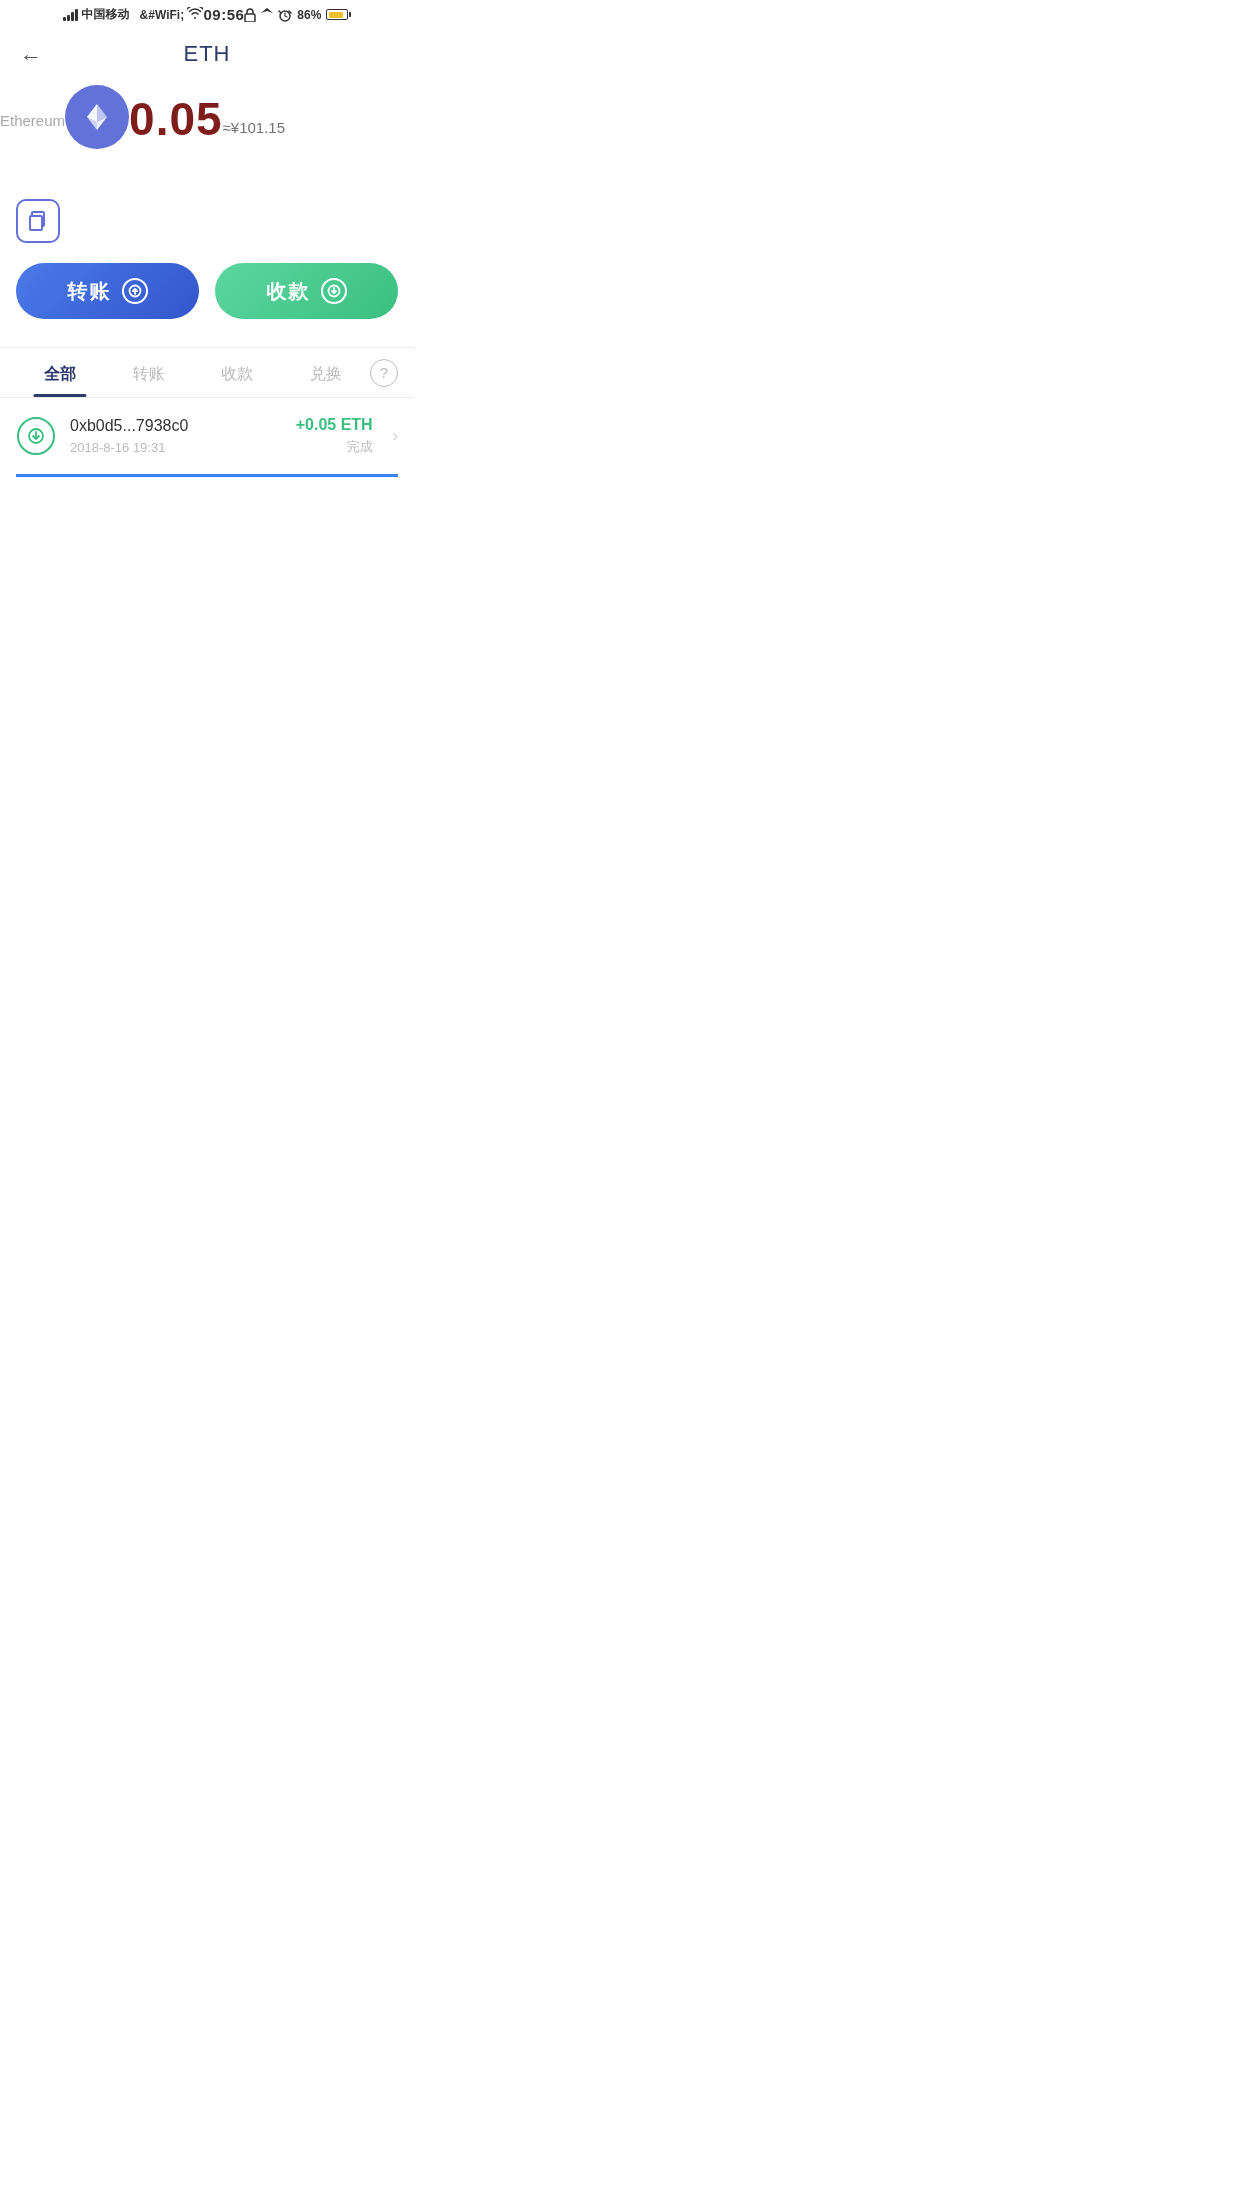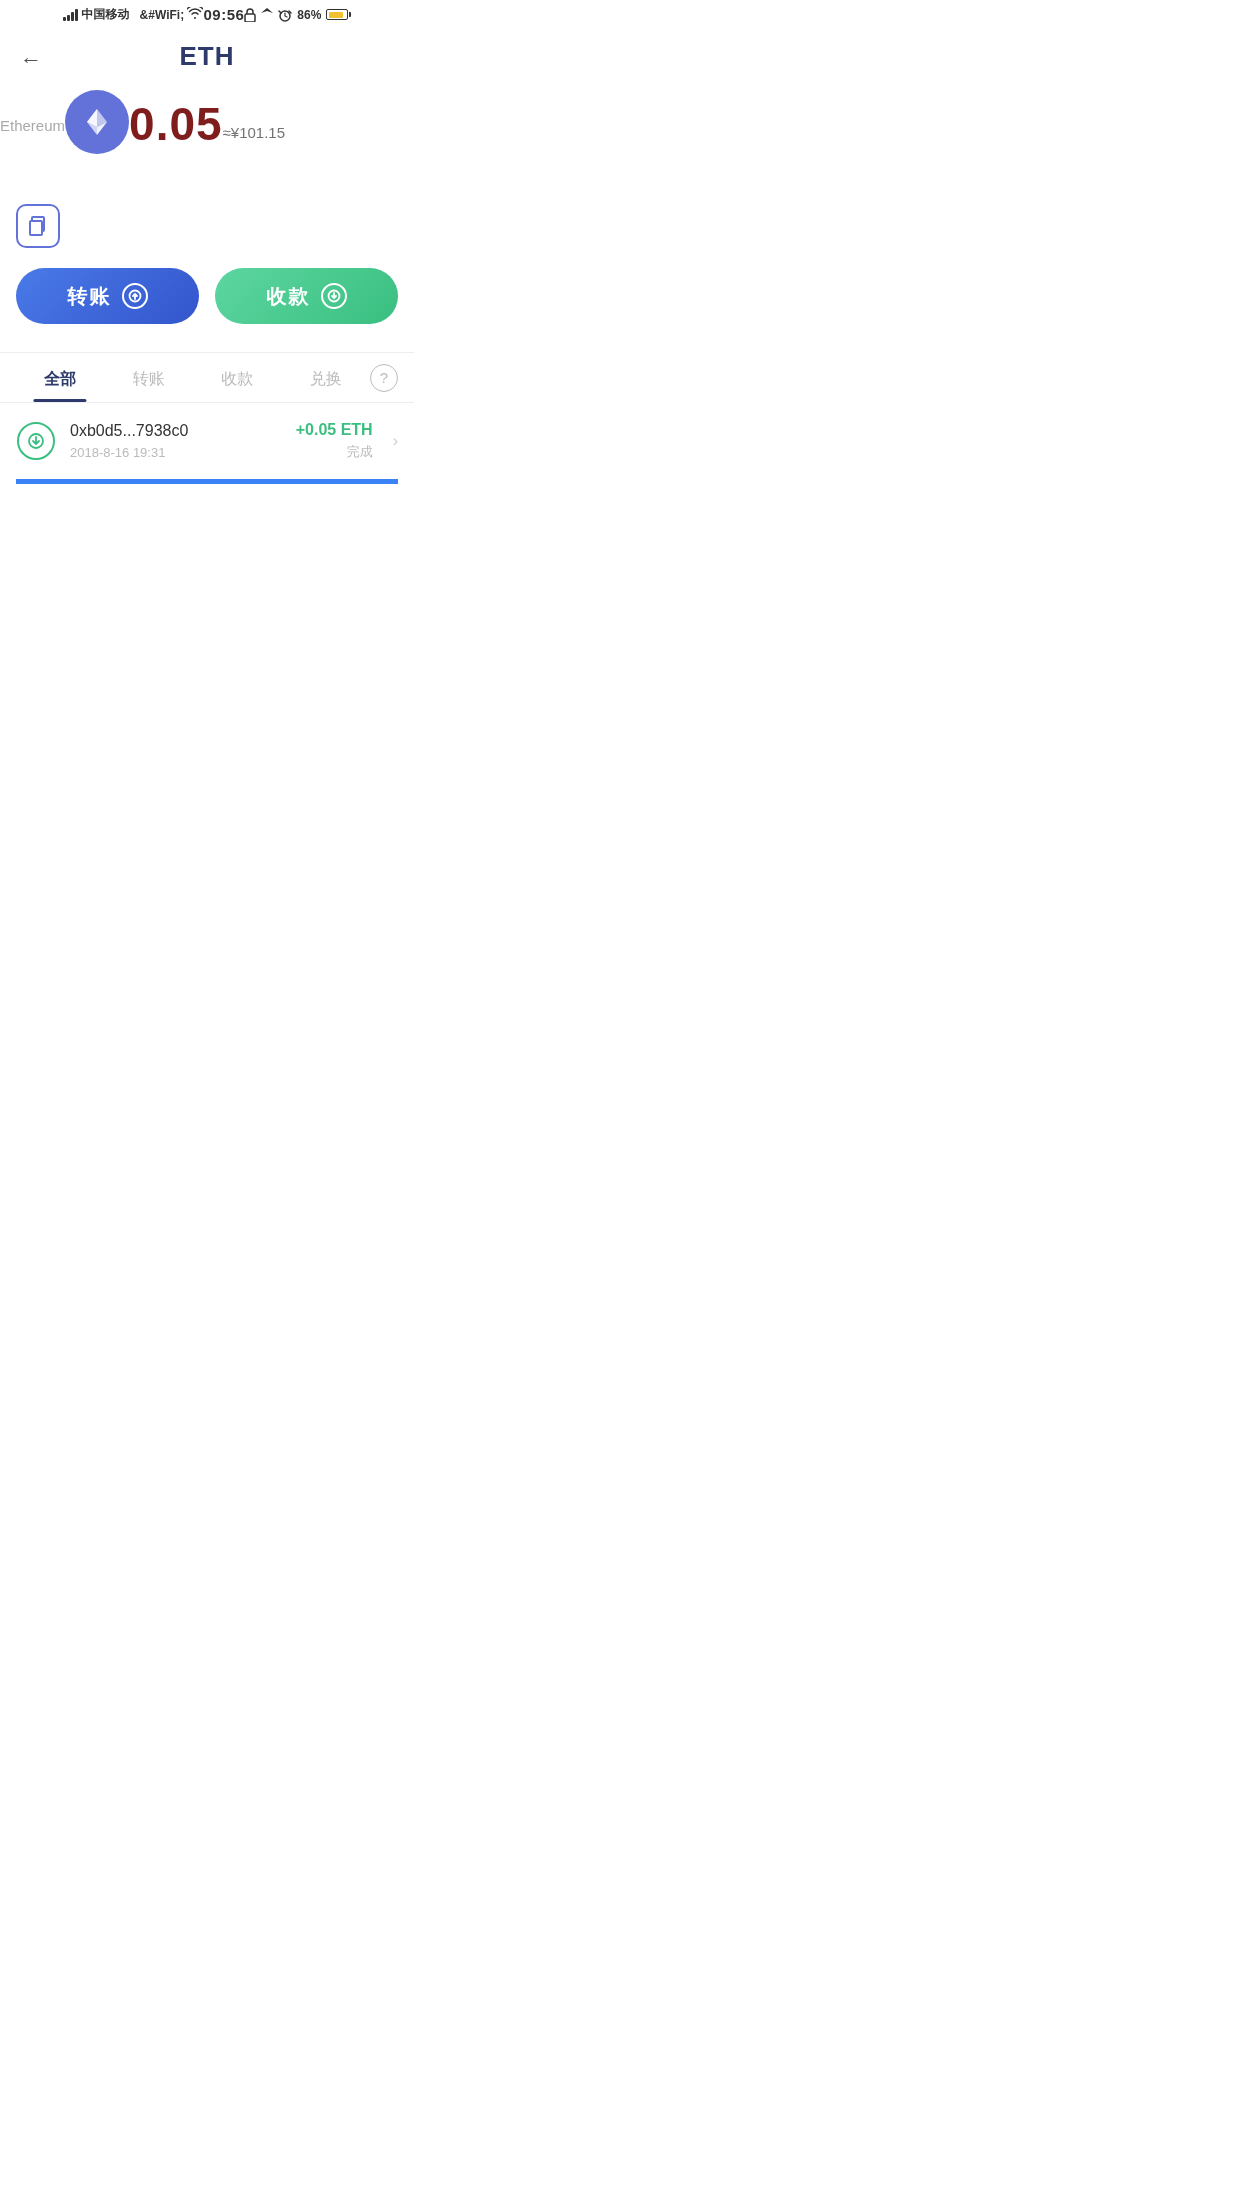--- a/index.html
+++ b/index.html
@@ -91,22 +91,22 @@
     }
     .back-btn {
       position: absolute;
       left: 20px;
       font-size: 22px;
       color: #555;
       cursor: pointer;
       line-height: 1;
     }
     .header-title {
-      font-size: 26px;
-      font-weight: 700;
+      font-size: 22px;
+      font-weight: 400;
       color: #2d3a6b;
       letter-spacing: 1px;
     }
 
     
     .coin-info {
       display: flex;
       flex-direction: row;
       align-items: center;
       padding: 8px 0 20px;
@@ -299,21 +299,21 @@
     }
 
     
     .tx-list {
       padding: 0 16px;
     }
     .tx-item {
       display: flex;
       align-items: center;
       padding: 18px 0;
-      border-bottom: 5px solid #3b82f6;
+      border-bottom: 3px solid #3b82f6;
       gap: 14px;
       cursor: pointer;
     }
     .tx-icon {
       width: 40px;
       height: 40px;
       flex-shrink: 0;
       display: flex;
       align-items: center;
       justify-content: center;

